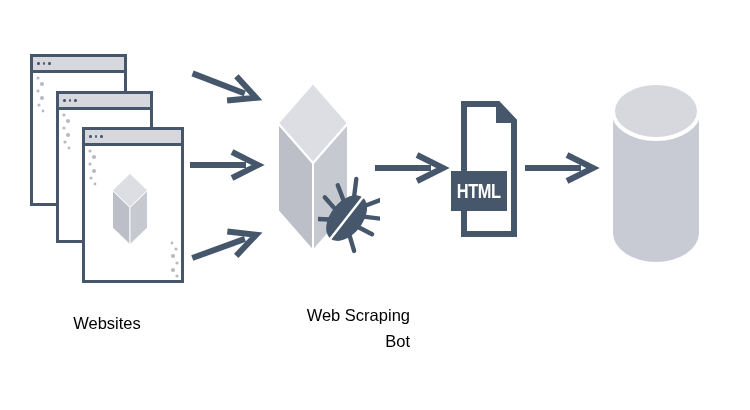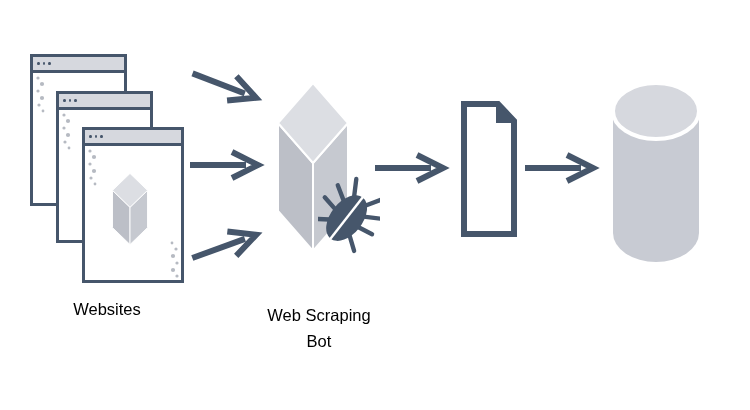--- a/index.html
+++ b/index.html
@@ -193,33 +193,36 @@
         <line class="stroke" x1="2" y1="16" x2="58" y2="16"></line>
         <polyline class="stroke" points="44,3 70,16 44,29"></polyline>
       </svg>
   </div>
 
   <div class="doc" style="left:460px;top:100px;width:58px;height:138px;">
     <svg viewBox="0 0 58 138">
       <path class="page" d="M4,4 L38,4 L54,21 L54,134 L4,134 Z"></path>
       <polygon class="fold" points="36,3 55,23 36,23"></polygon>
     </svg>
+    <div class="badge">
+      <span>HTML</span>
+    </div>
   </div>
 
   <div class="arrow" style="left:523px;top:152px;">
     <svg viewBox="0 0 80 32">
         <line class="stroke" x1="2" y1="16" x2="58" y2="16"></line>
         <polyline class="stroke" points="44,3 70,16 44,29"></polyline>
       </svg>
   </div>
 
   <div class="db abs" style="left:611px;top:81px;width:90px;height:182px;">
     <svg viewBox="0 0 90 182">
       <path class="cyl-body" d="M2,30 L2,152 A43,29 0 0 0 88,152 L88,30 Z"></path>
       <ellipse class="cyl-top" cx="45" cy="30" rx="43" ry="28"></ellipse>
     </svg>
   </div>
 
-  <div class="label" style="left:37px;top:296px;width:140px;">Websites</div>
-  <div class="label" style="left:244px;top:302px;width:150px;">Web Scraping
+  <div class="label" style="left:37px;top:310px;width:140px;">Websites</div>
+  <div class="label" style="left:260px;top:302px;width:150px;text-align:right;">Web Scraping
 Bot</div>
 
 </div>
 
 </body></html>

